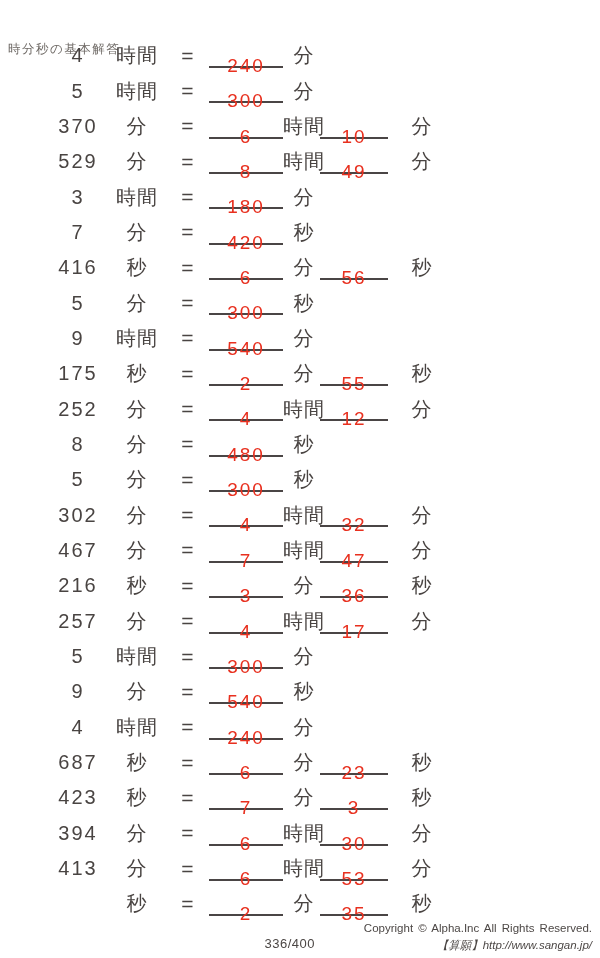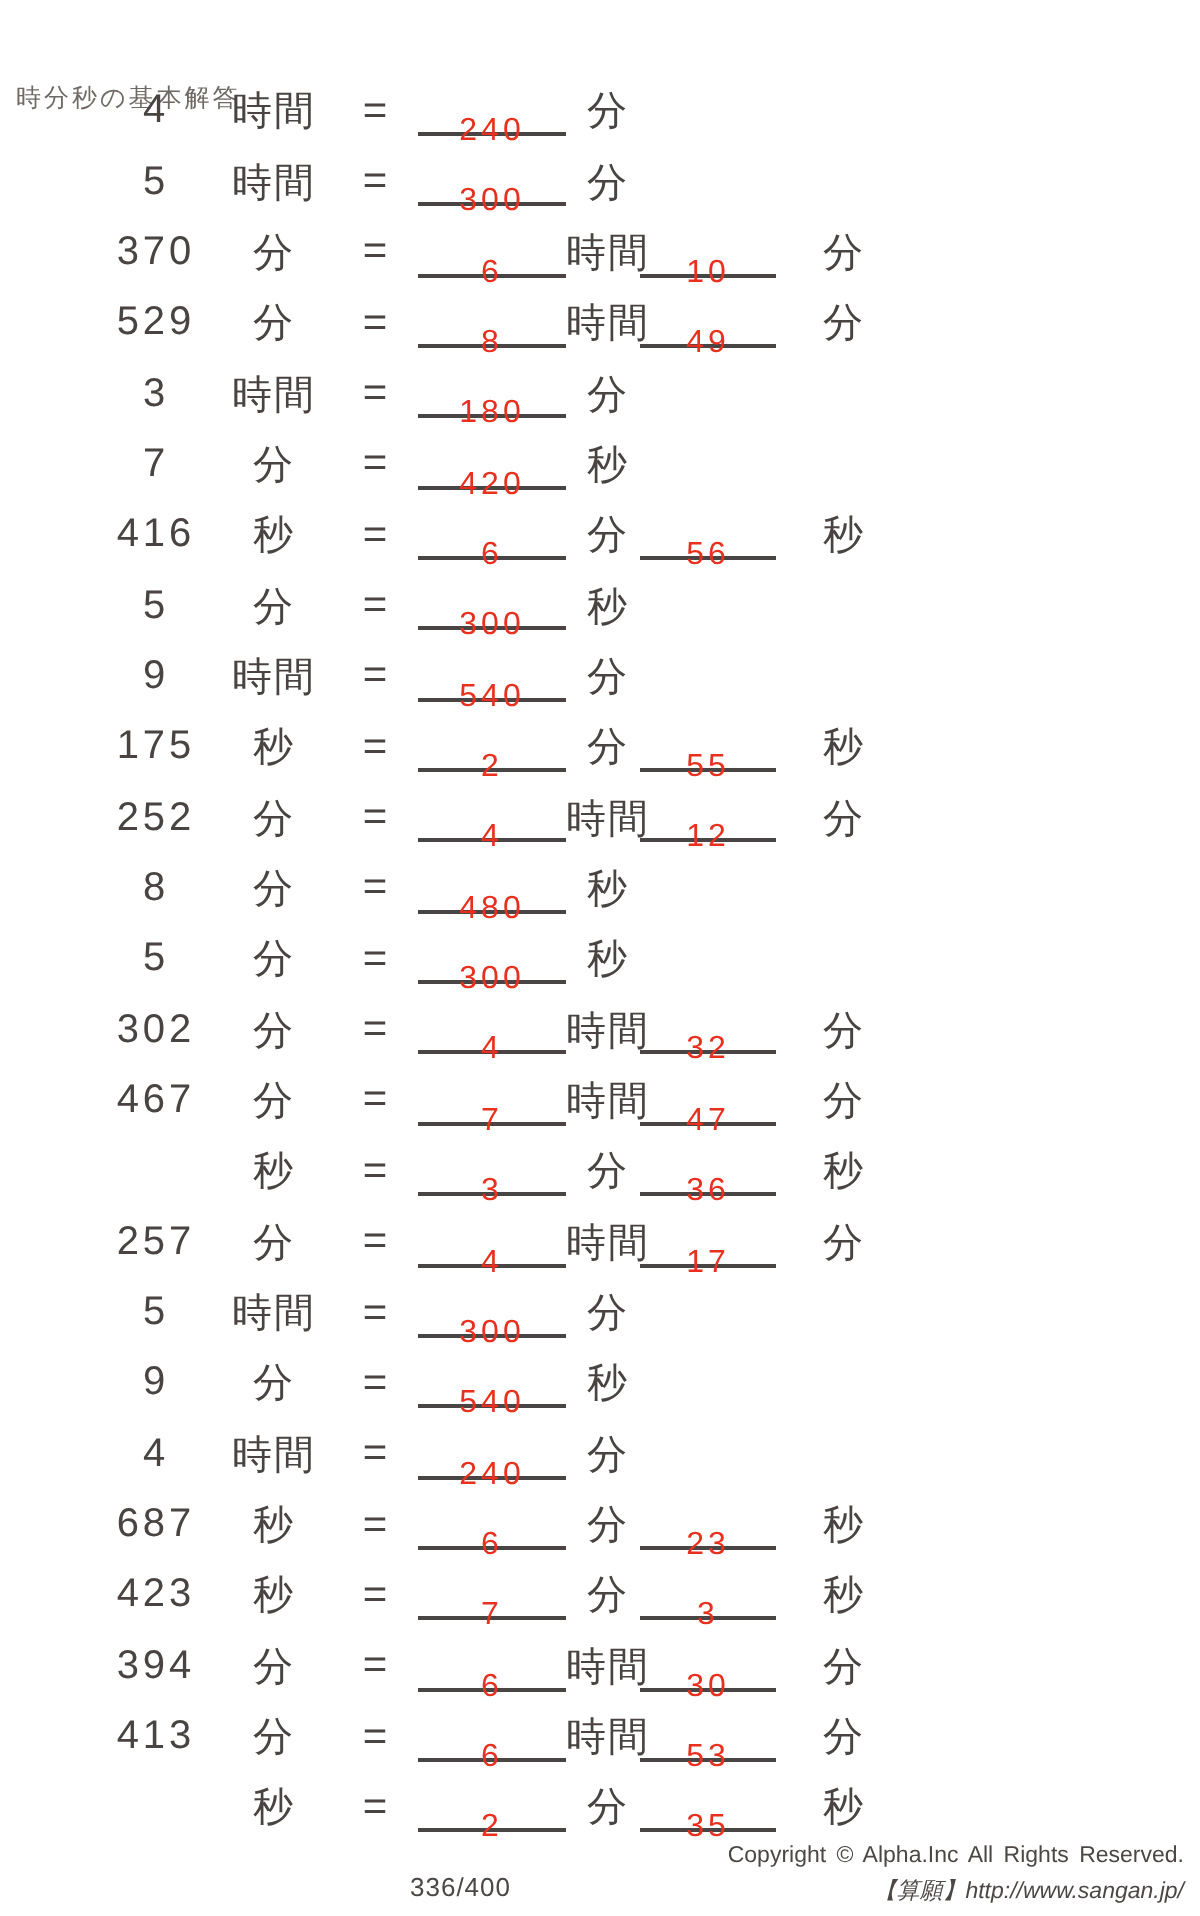--- a/index.html
+++ b/index.html
@@ -49,34 +49,34 @@
   }
   .c.value{left:40px;width:76px;letter-spacing:2px;}
   .c.unit1{left:104px;width:66px;}
   .c.eq{left:176px;width:24px;font-size:21px;}
   .c.ans{
     top:4px;
     bottom:8px;
     height:auto;
     border-bottom:2.5px solid var(--line);
     color:var(--red);
-    font-size:16px;
+    font-size:19px;
     letter-spacing:2px;
     margin-top:24px;
   }
   .c.ans1{left:209px;width:74px;}
   .c.unit2{left:280px;width:48px;}
   .c.ans2{left:320px;width:68px;}
   .c.unit3{left:398px;width:48px;}
   .page-num{
     position:absolute;
     top:936px;
     left:205px;
     width:110px;
-    text-align:left;
+    text-align:right;
     font-size:13px;
     color:#4c4745;
     letter-spacing:0.5px;
   }
   .copy1,.copy2{
     position:absolute;
     right:8px;
     font-size:11.5px;
     color:#4c4745;
     word-spacing:2px;
@@ -229,20 +229,21 @@
     <span class="c value">467</span>
     <span class="c unit1">分</span>
     <span class="c eq">=</span>
     <span class="c ans ans1">7</span>
     <span class="c unit2">時間</span>
     <span class="c ans ans2">47</span>
     <span class="c unit3">分</span>
   </div>
 
   <div class="row">
+    <span class="c value">216</span>
     <span class="c unit1">秒</span>
     <span class="c eq">=</span>
     <span class="c ans ans1">3</span>
     <span class="c unit2">分</span>
     <span class="c ans ans2">36</span>
     <span class="c unit3">秒</span>
   </div>
 
   <div class="row">
     <span class="c value">257</span>

